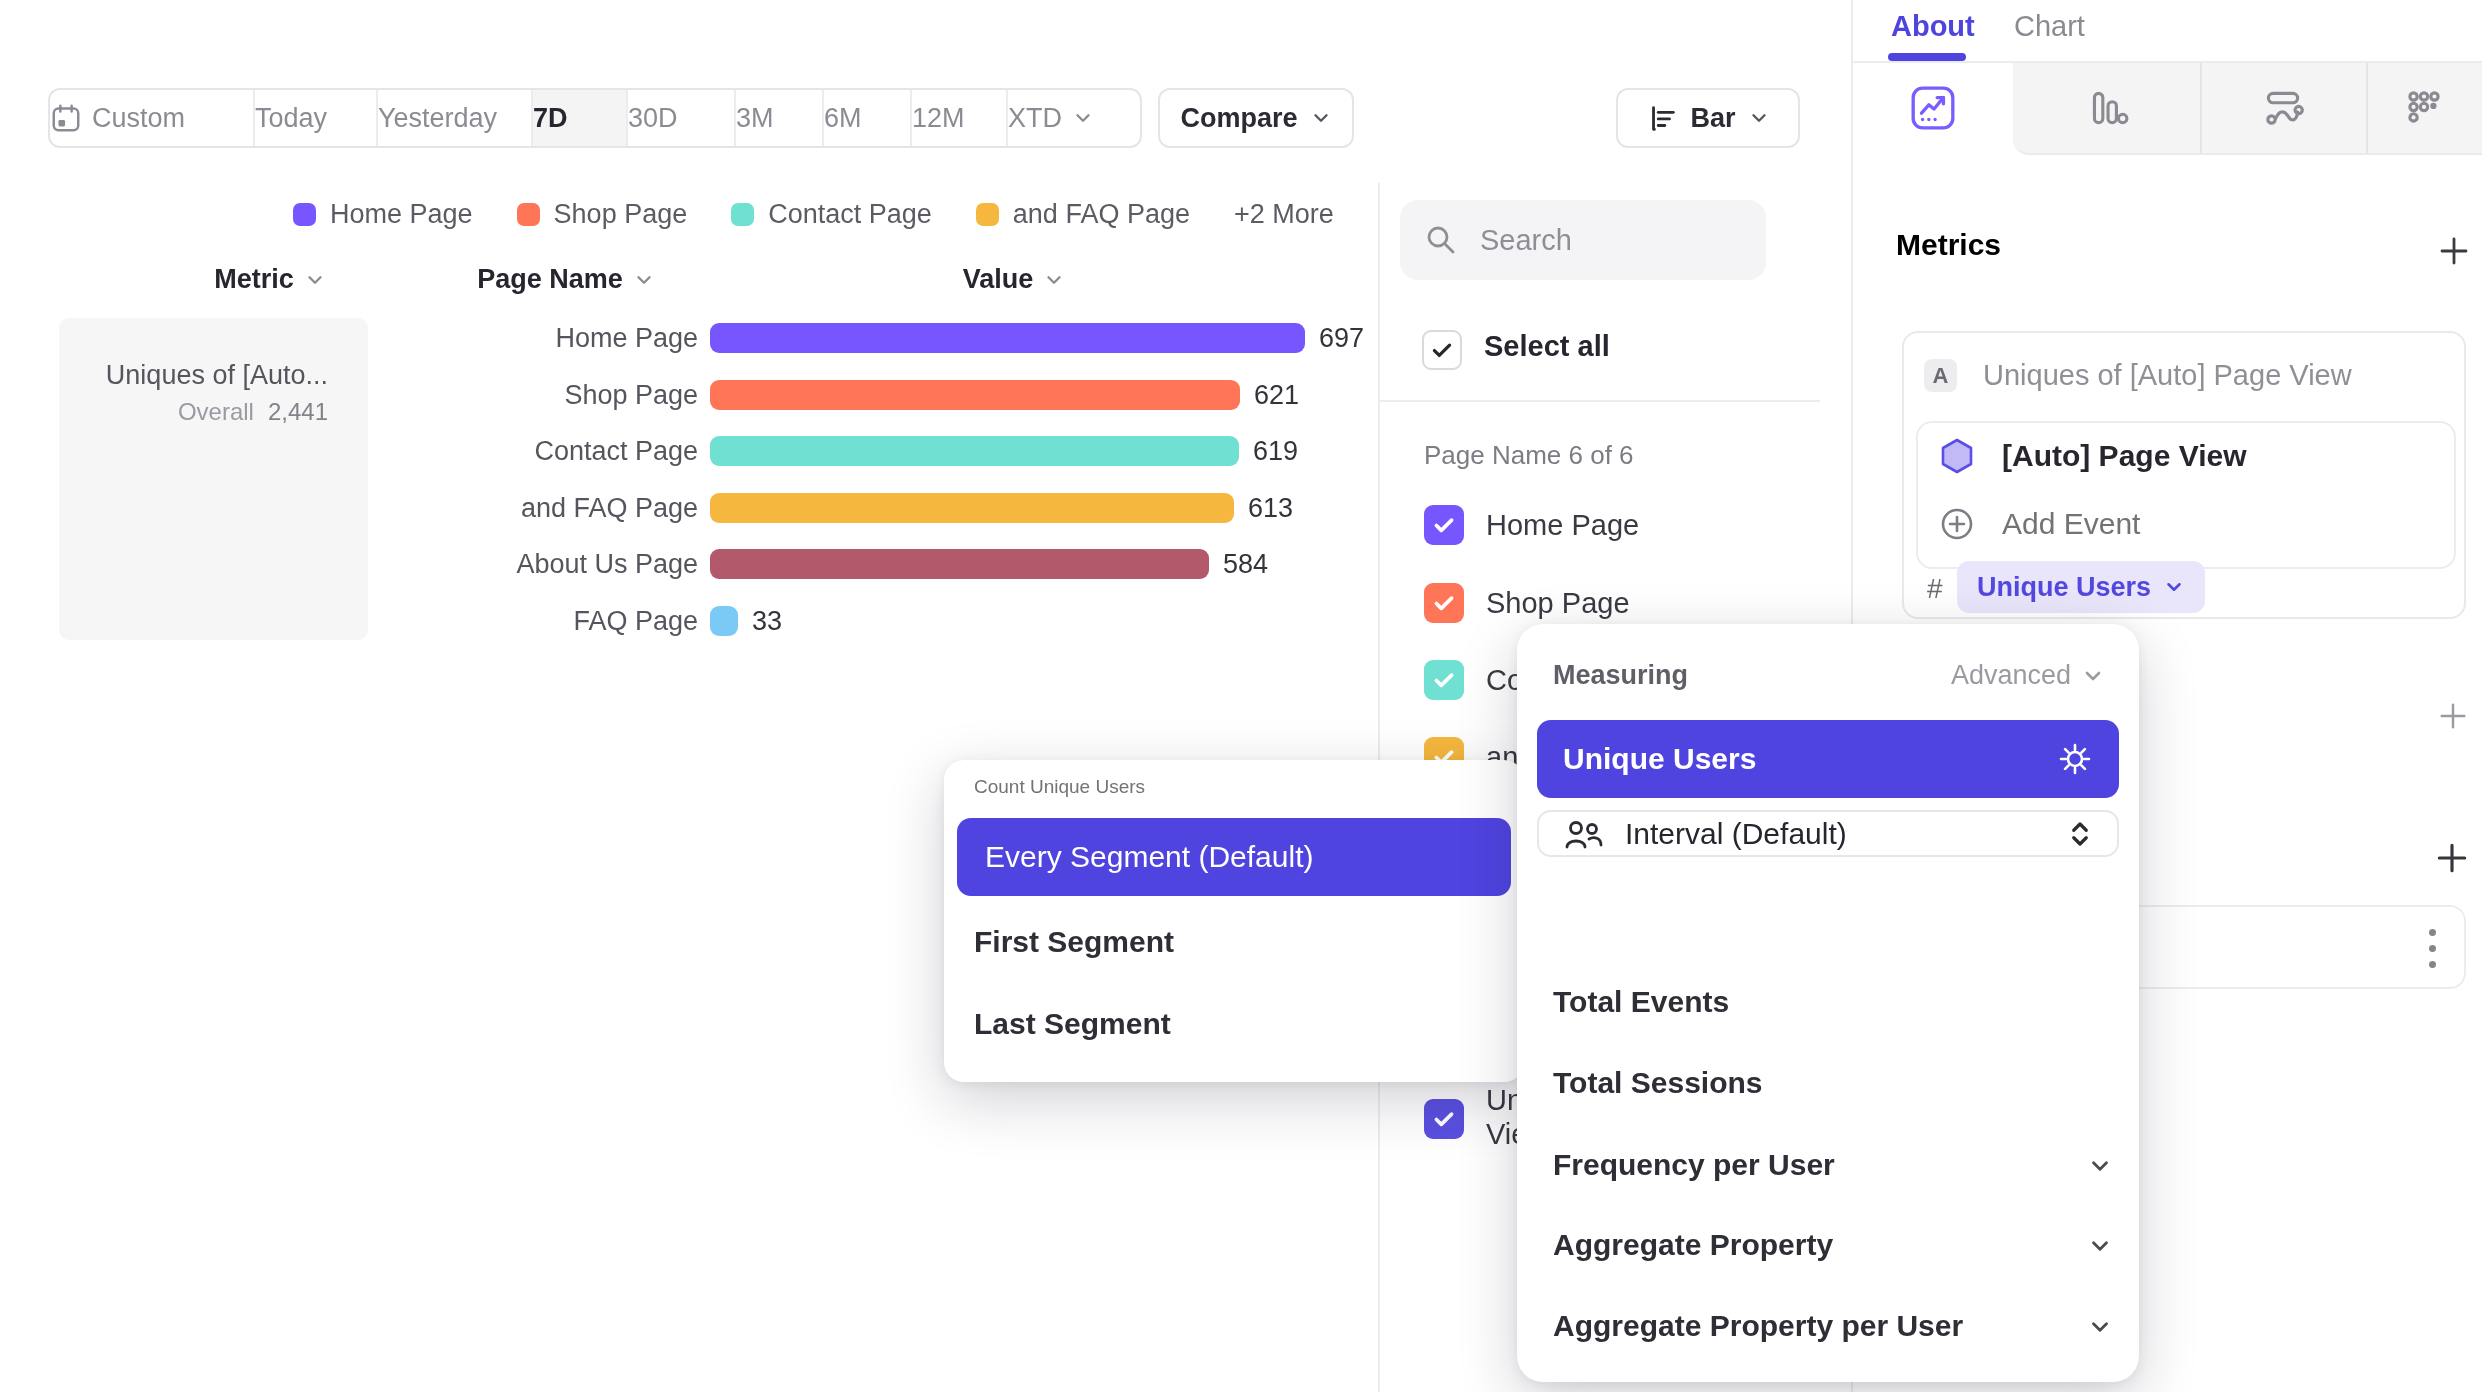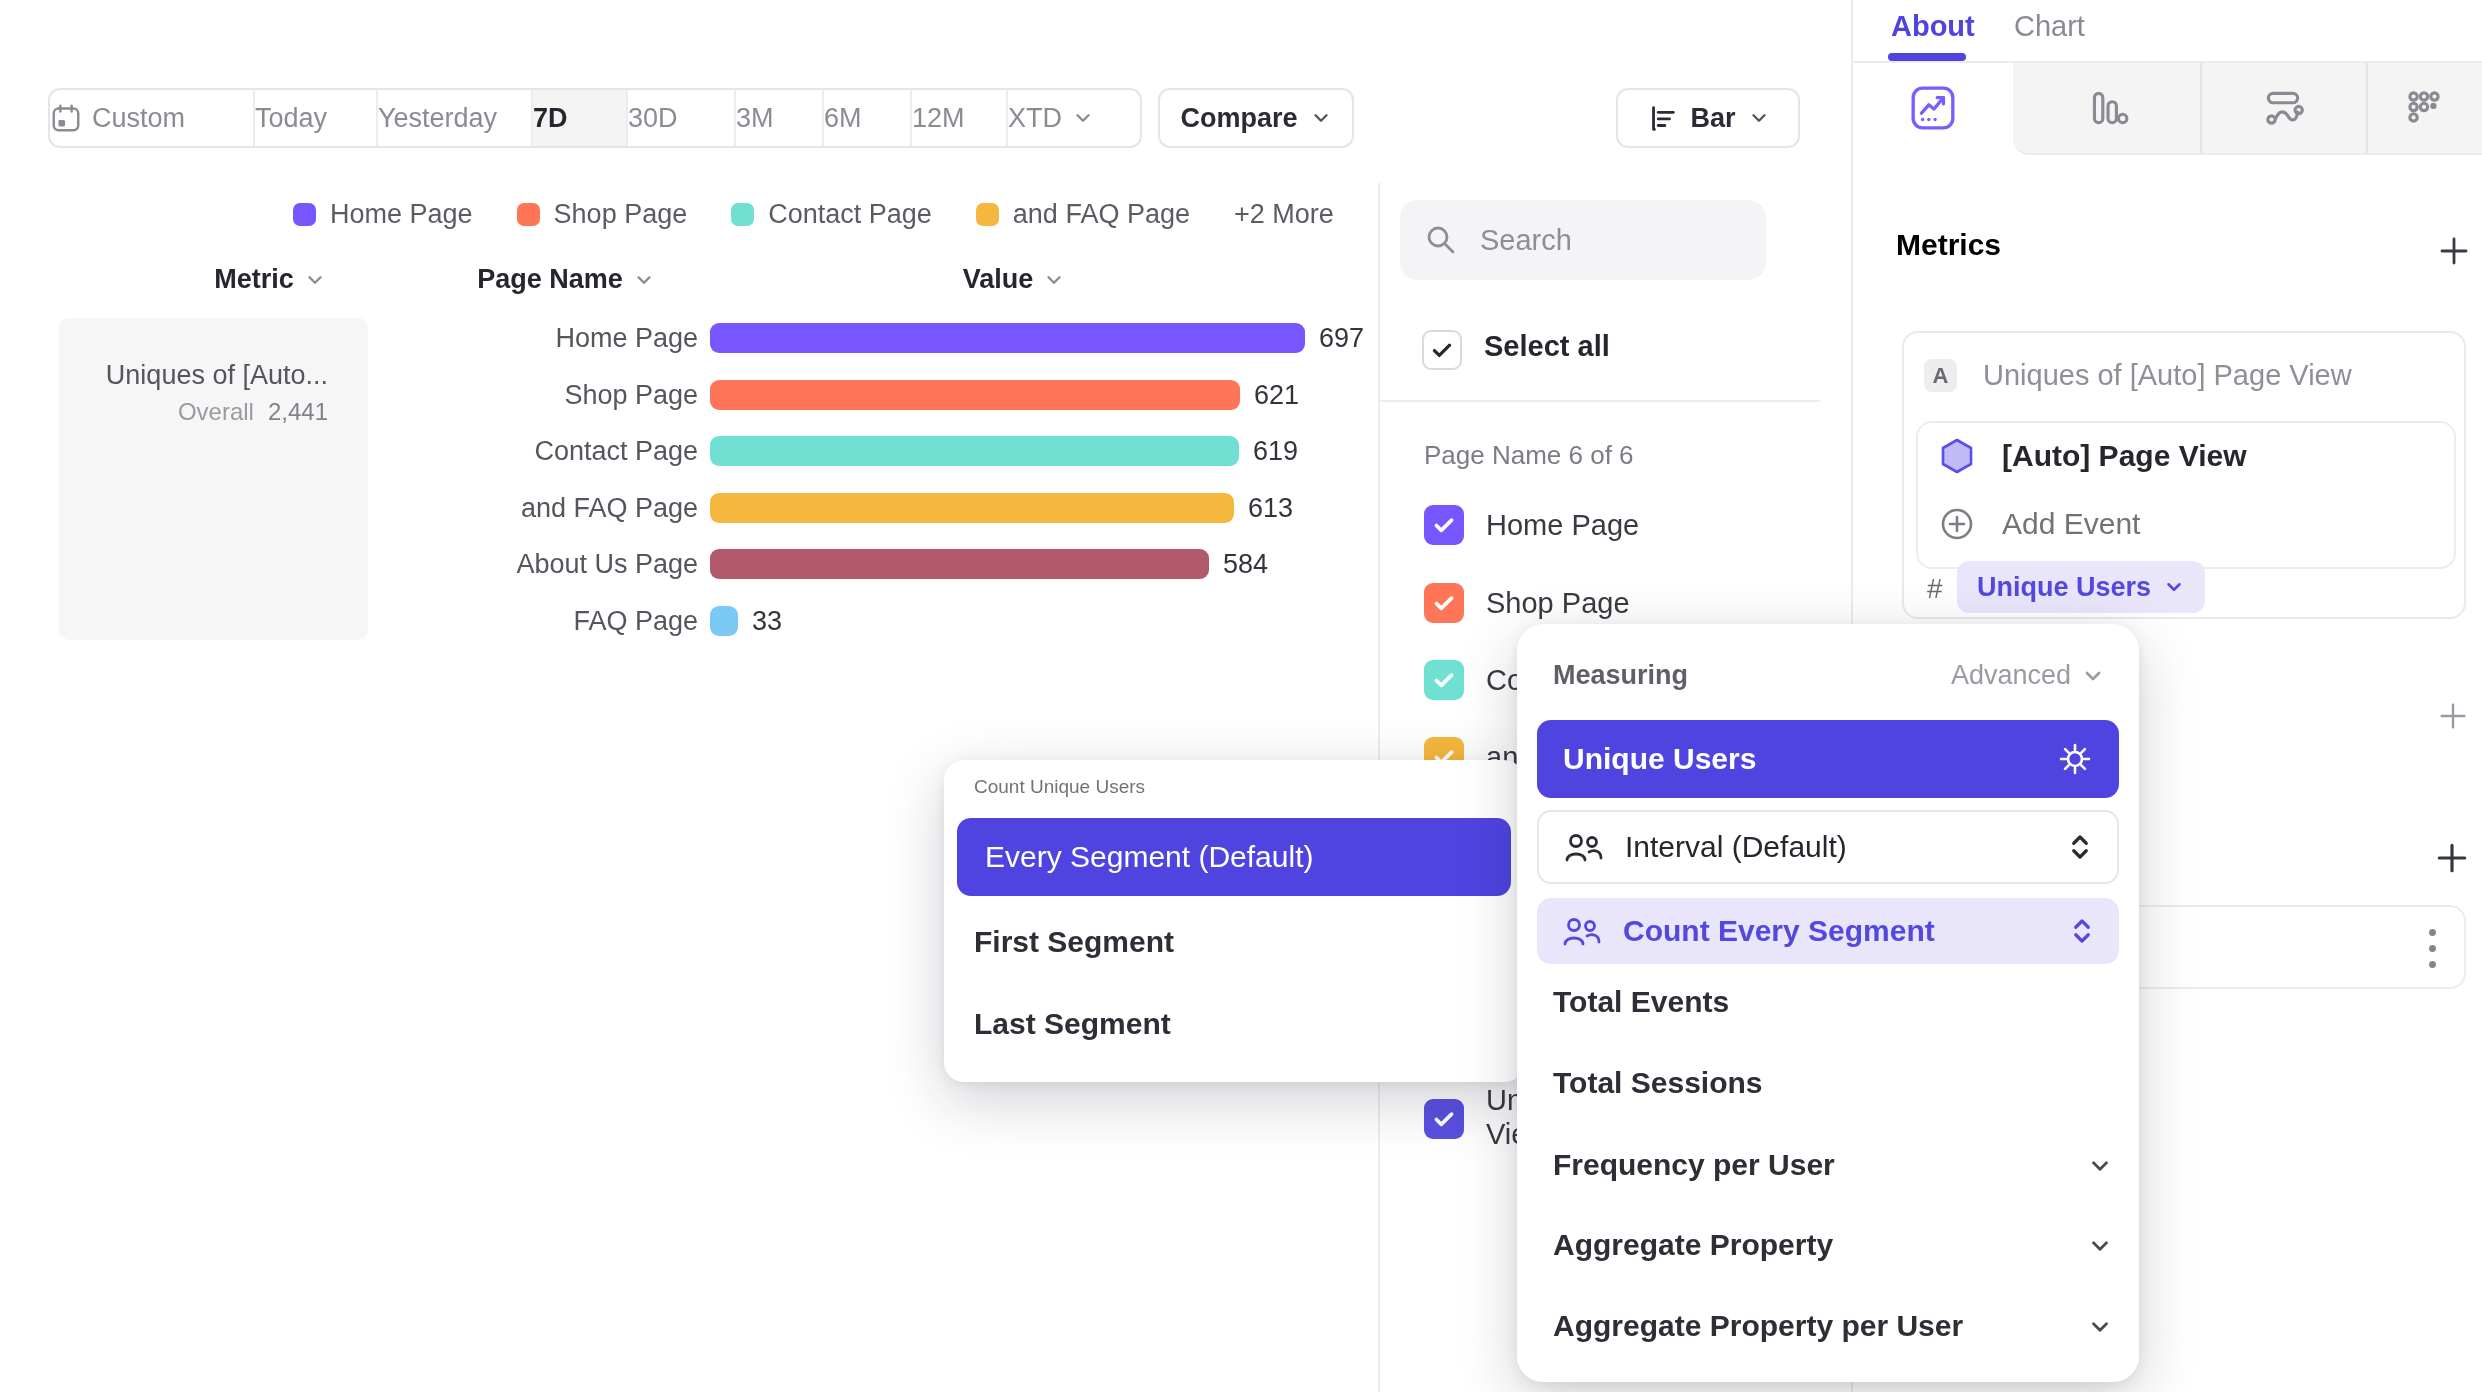--- a/index.html
+++ b/index.html
@@ -412,51 +412,36 @@
   <div class="m-row sel-btn" style="top:96px;height:78px;padding:0 26px;justify-content:space-between">
     <span style="font-size:30px;font-weight:bold">Unique Users</span>
     <span>
       <svg width="36" height="36" viewBox="0 0 36 36" fill="none" stroke="#fff" stroke-width="2.6" stroke-linecap="round">
         <circle cx="18" cy="18" r="7"></circle>
         <path d="M18 4v5M18 27v5M4 18h5M27 18h5M8.1 8.1l3.5 3.5M24.4 24.4l3.5 3.5M27.9 8.1l-3.5 3.5M11.6 24.4l-3.5 3.5"></path>
       </svg>
     </span>
   </div>
 
-  <div class="m-row" style="top:186px;height:74px;border:2px solid #e7e7ea;background:#fff;padding:0 26px;gap:22px">
+  <div class="m-row" style="top:186px;height:47px;border:2px solid #e7e7ea;background:#fff;padding:0 26px;gap:22px">
     <span>
       <svg width="38" height="30" viewBox="0 0 38 30" fill="none" stroke="#2b2b33" stroke-width="2.8" stroke-linecap="round">
         <circle cx="11" cy="9" r="5.5"></circle>
           <path d="M2 28c0-8 18-8 18 0"></path>
           <circle cx="27" cy="10" r="4.5"></circle>
           <path d="M24 20c5-3 12-1 12 6"></path>
       </svg>
     </span>
     <span style="font-size:30px;color:#26262e;flex:1">Interval (Default)</span>
     <svg class="chev" width="22" height="30" viewBox="0 0 16 24" fill="none" stroke="#2b2b33" stroke-width="2.6" stroke-linecap="round" stroke-linejoin="round">
         <path d="M3 9l5-5 5 5"></path>
         <path d="M3 15l5 5 5-5"></path>
       </svg>
   </div>
 
-  <div class="m-row" style="top:274px;height:66px;background:#e9e6fb;padding:0 26px;gap:22px">
-    <span>
-      <svg width="38" height="30" viewBox="0 0 38 30" fill="none" stroke="#5348df" stroke-width="2.8" stroke-linecap="round">
-        <circle cx="11" cy="9" r="5.5"></circle>
-          <path d="M2 28c0-8 18-8 18 0"></path>
-          <circle cx="27" cy="10" r="4.5"></circle>
-          <path d="M24 20c5-3 12-1 12 6"></path>
-      </svg>
-    </span>
-    <span style="font-size:30px;font-weight:bold;color:#5348df;flex:1">Count Every Segment</span>
-    <svg class="chev" width="22" height="30" viewBox="0 0 16 24" fill="none" stroke="#5348df" stroke-width="2.6" stroke-linecap="round" stroke-linejoin="round">
-        <path d="M3 9l5-5 5 5"></path>
-        <path d="M3 15l5 5 5-5"></path>
-      </svg>
-  </div>
 
   <div class="m-opt" style="top:360px">Total Events</div>
   <div class="m-opt" style="top:441px">Total Sessions</div>
   <div class="m-opt" style="top:523px">Frequency per User</div>
   <svg class="abs" style="left:570px;top:529px" width="26" height="26" viewBox="0 0 24 24" fill="none" stroke="#4a4a52" stroke-width="2.6" stroke-linecap="round" stroke-linejoin="round">
       <path d="M6 9l6 6 6-6"></path>
     </svg>
   <div class="m-opt" style="top:603px">Aggregate Property</div>
   <svg class="abs" style="left:570px;top:609px" width="26" height="26" viewBox="0 0 24 24" fill="none" stroke="#4a4a52" stroke-width="2.6" stroke-linecap="round" stroke-linejoin="round">
       <path d="M6 9l6 6 6-6"></path>

